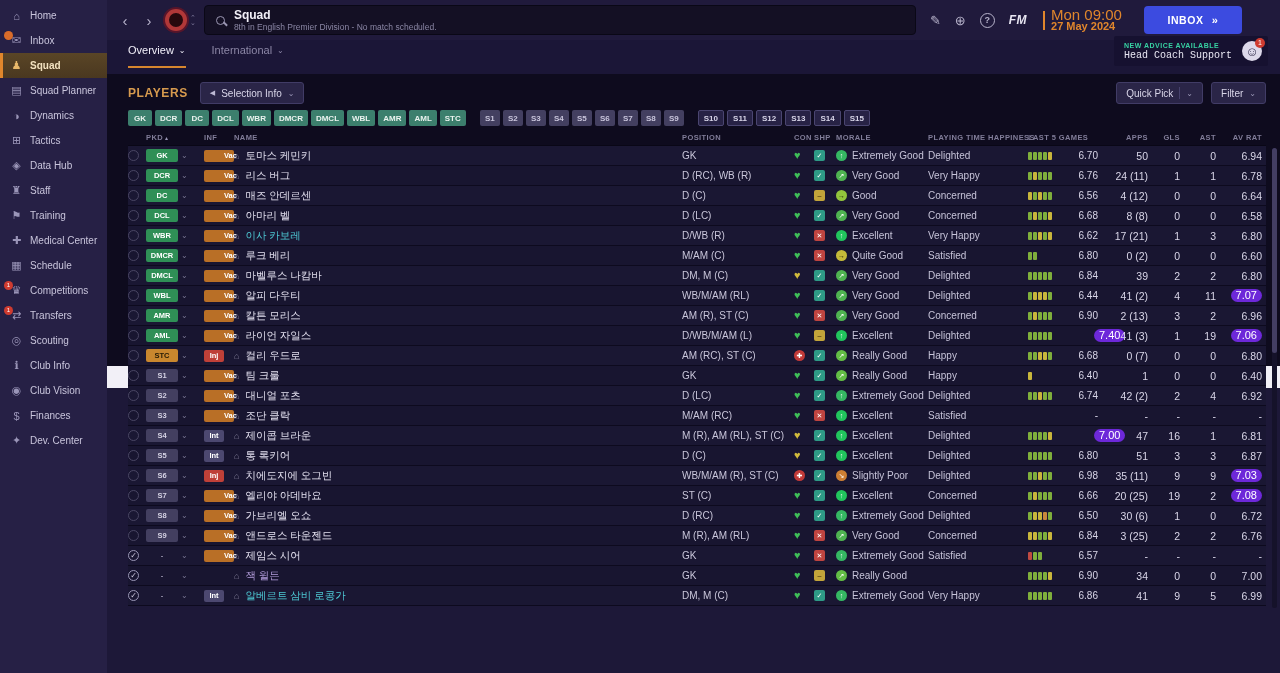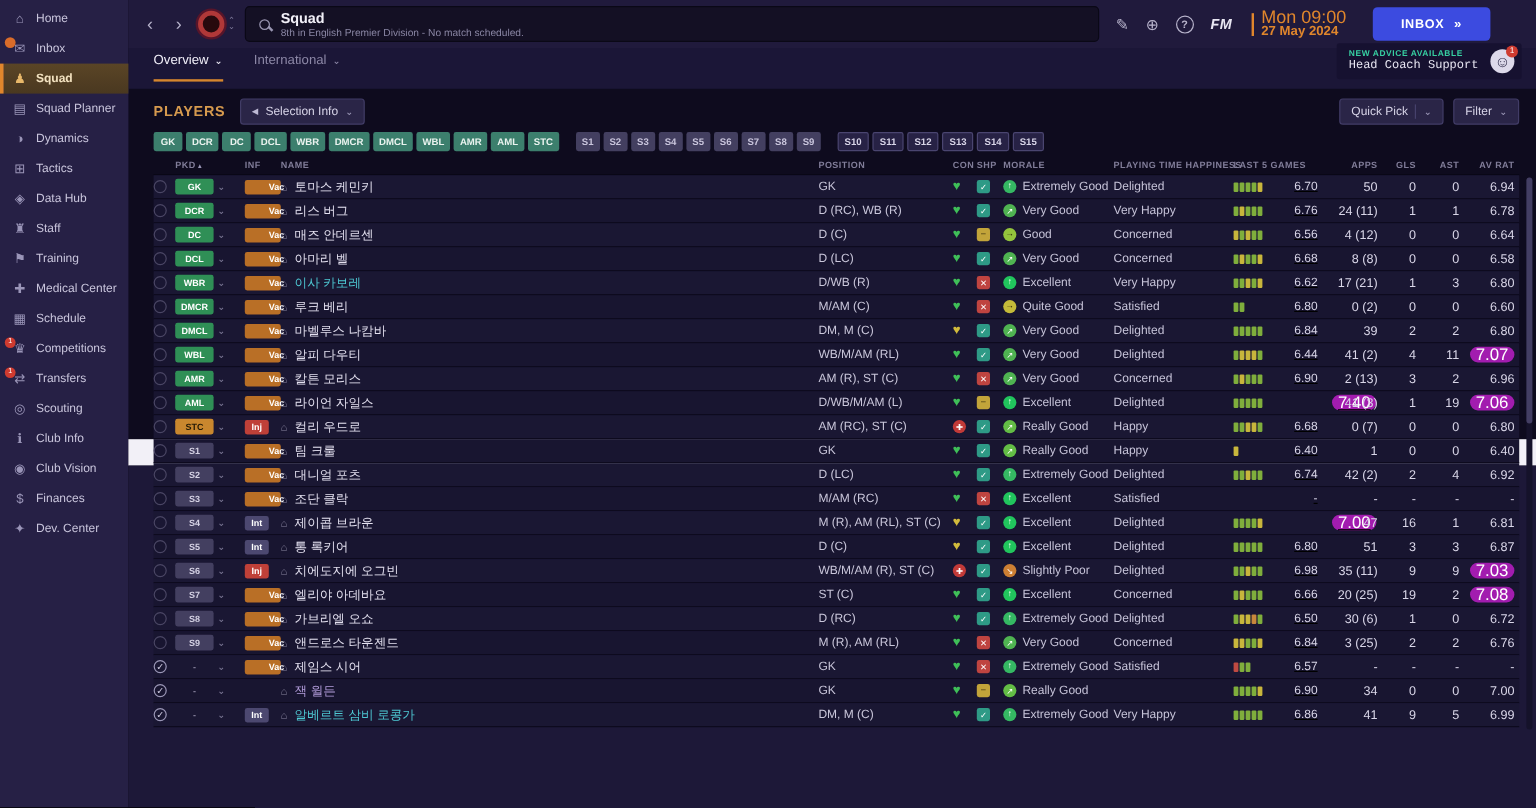--- a/index.html
+++ b/index.html
@@ -103,27 +103,27 @@
   .heart { font-size:11px; line-height:1; }
   .heart.g { color:#3fbf58; } .heart.y { color:#d2bb3c; }
   .injured { width:11px; height:11px; border-radius:50%; background:#c23a38; color:#fff; font-size:7px; display:flex; align-items:center; justify-content:center; }
   .shp { width:11px; height:11px; border-radius:2px; color:#fff; font-size:7px; display:flex; align-items:center; justify-content:center; }
   .shp.good { background:#2e9a86; } .shp.ok { background:#c2a43a; color:#241a06; } .shp.poor { background:#bf4440; }
   .mor-ic { width:11px; height:11px; border-radius:50%; color:#fff; font-size:7px; display:flex; align-items:center; justify-content:center; margin-right:5px; flex:none; }
   .m-extremely_good { background:#35b863; } .m-excellent { background:#21c55d; } .m-very_good { background:#4fb351; }
   .m-really_good { background:#63bd45; } .m-good { background:#93c43c; color:#241a06; }
   .m-quite_good { background:#c4ba39; color:#241a06; } .m-slightly_poor { background:#cd7f33; }
   .mor-txt, .haptext { color:#c6c3d8; font-size:10px; white-space:nowrap; }
-  .l5cell { gap:16px;text-decoration:underline; }
+  .l5cell { gap:0; }
   .l5bars { display:flex; gap:1px; align-items:flex-end; width:32px; flex:none; }
   .bar { width:4px; height:8px; border-radius:1px; }
   .bar.g { background:#7fae3c; } .bar.y { background:#c8b63c; } .bar.o { background:#c8883c; } .bar.r { background:#bf4a42; }
   .l5rating { margin-left:auto; color:#d9d6e8; font-size:10px; padding-right:6px; }
   .numcell { color:#d9d6e8; font-size:10.5px; justify-content:flex-end; padding-right:4px; }
-  .ratpill { background:#a21caf; color:#fff; border-radius:8px; padding:0 5px; font-size:14px; line-height:13px;margin-left:34px; }
+  .ratpill { background:#6d28d9; color:#fff; border-radius:8px; padding:0 5px; font-size:11px; line-height:13px;margin-left:34px; }
 
   
   .bottom-controls { height:26px; display:flex; align-items:center; justify-content:flex-end; gap:6px; flex:none; }
   .whitebar { height:22px; background:#f2f0f7; color:#1a1730; font-size:10.5px; display:flex; align-items:center; padding-left:24px; flex:none; }
   .footer-strip { flex:1; background:#1d1838; }
 
   .vscroll { position:absolute; right:3px; top:148px; width:5px; height:460px; background:#15122a; border-radius:3px; }
   .vscroll .thumb { width:5px; height:205px; background:#433e63; border-radius:3px; }
 </style>
 </head>

